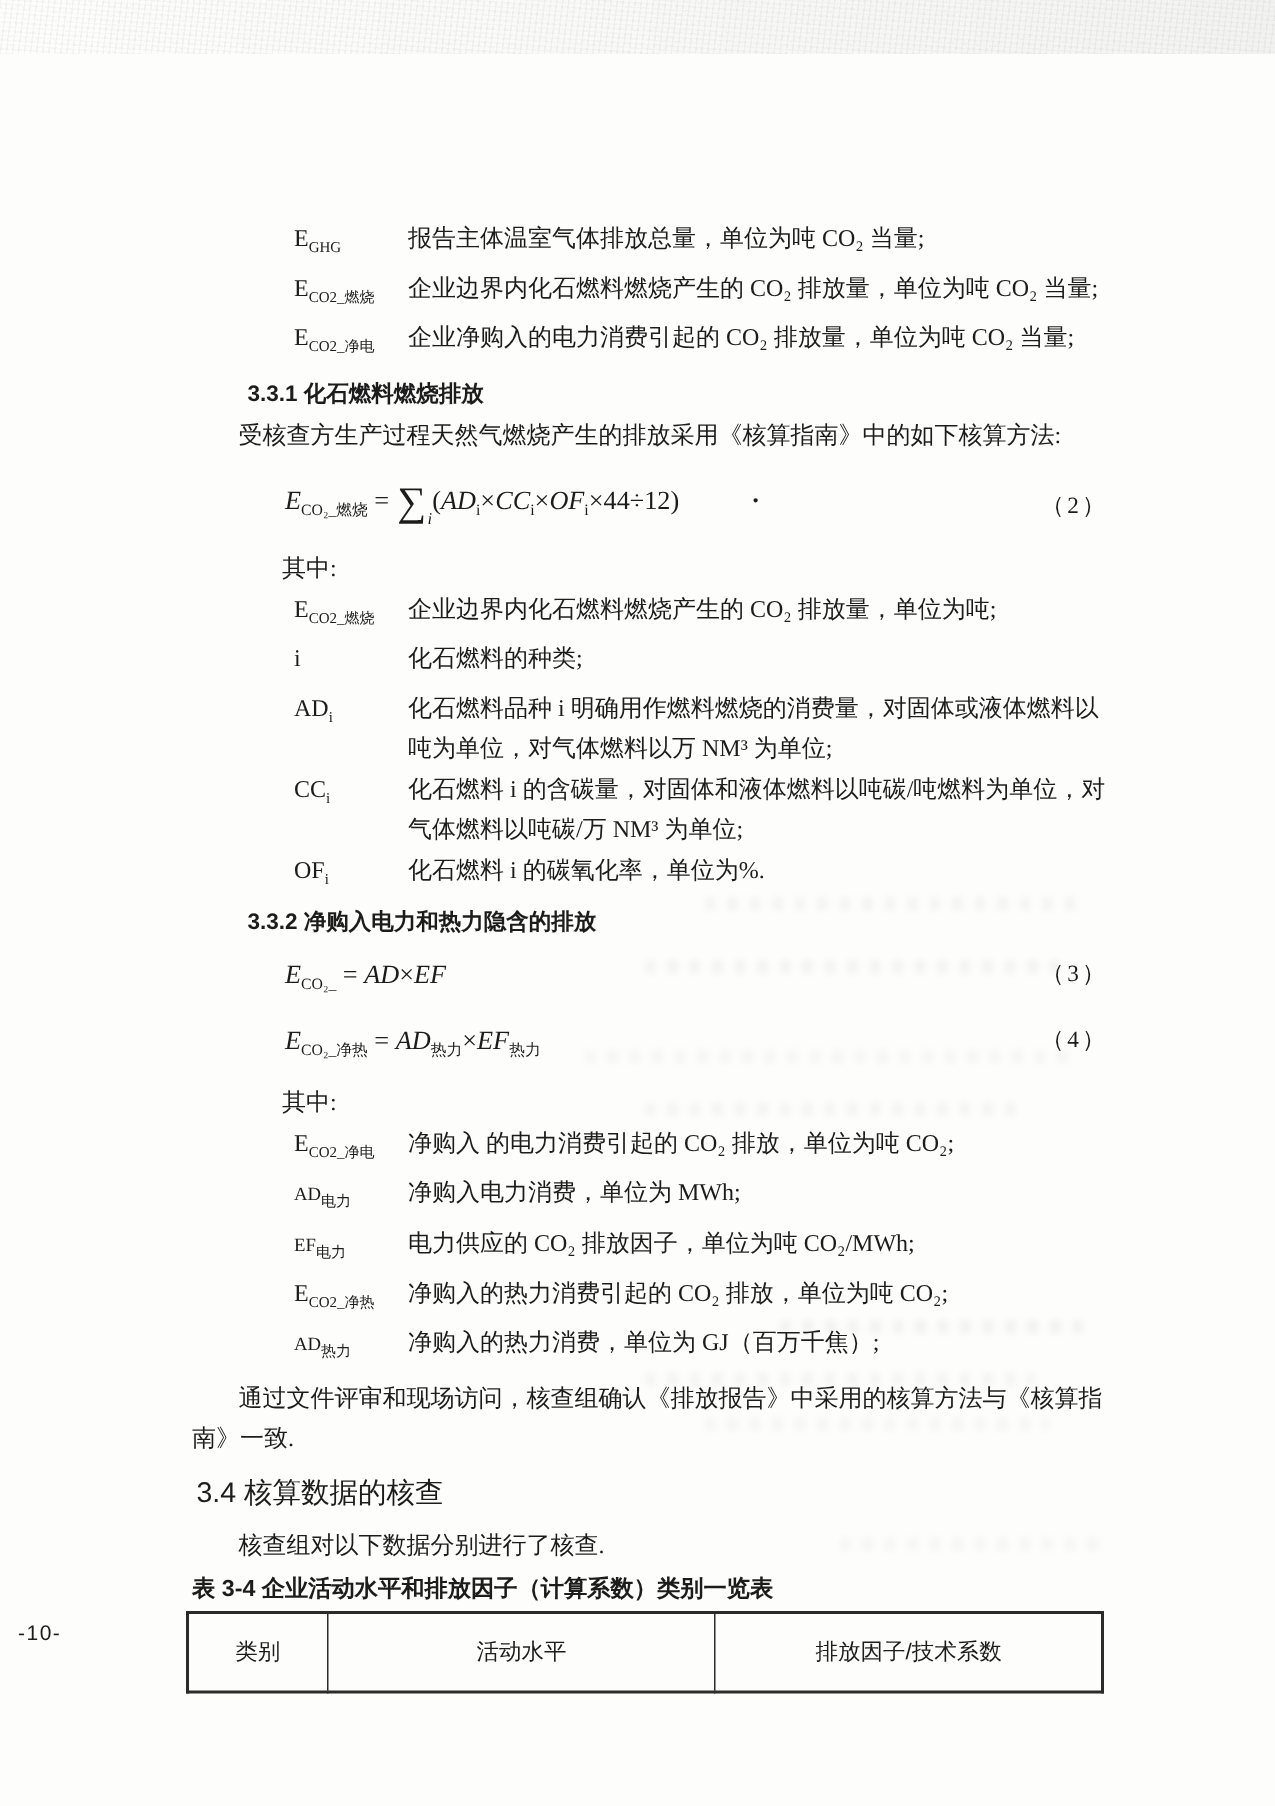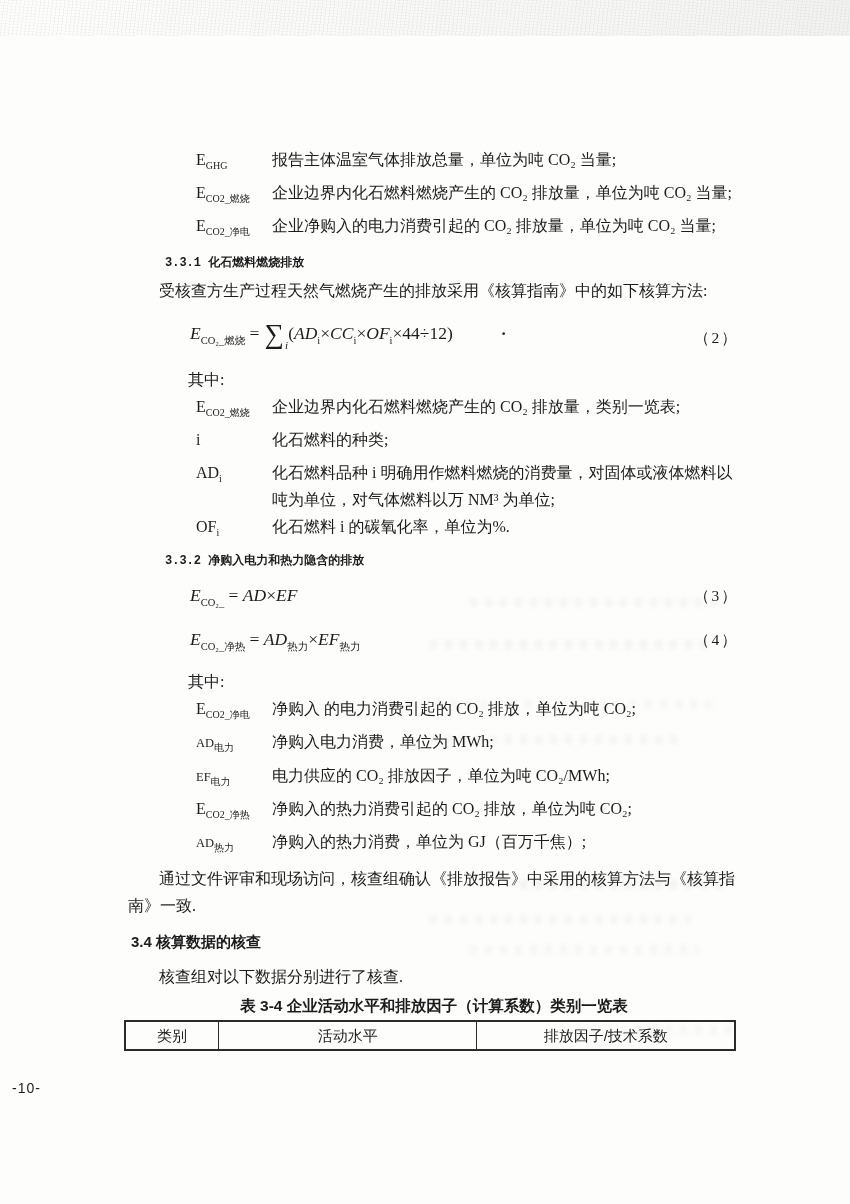--- a/index.html
+++ b/index.html
@@ -16,44 +16,44 @@
   .content{position:absolute;left:128px;top:146px;width:612px;font-size:16px;line-height:27px;}
   
   .term-row{display:flex;align-items:flex-start;}
   .term{flex:none;width:76px;margin-left:68px;white-space:nowrap;}
   .term .tb{font-size:16px;}
   .term sub{font-size:10px;font-style:normal;}
   .term-row .def{flex:1;}
   .term-row.sm .tb{font-size:12.5px;}
   .term-row.sm sub{font-size:10px;}
   
-  .h3s{font-family:Liberation Mono, monospace;font-weight:bold;
-       font-size:12px;line-height:26px;margin:4px 0 0 37px;}
-  .h2s{font-family:"Liberation Sans","DejaVu Sans",sans-serif;font-weight:bold;
-       font-size:15px;line-height:28px;margin:9px 0 0 3px;}
+  .h3s{font-family:Liberation Sans, sans-serif;font-weight:bold;
+       font-size:15px;line-height:26px;margin:4px 0 0 37px;}
+  .h2s{font-family:"Liberation Sans","DejaVu Sans",sans-serif;font-weight:normal;
+       font-size:19px;line-height:28px;margin:9px 0 0 3px;}
   .para{text-indent:31px;margin:1px 0 0 0;}
   
   .formula-row{position:relative;margin:16px 0 0 62px;height:40px;font-size:17.5px;}
   .formula-row.small{height:32px;margin-top:8px;}
   .fvar{font-style:italic;font-family:"Liberation Serif","DejaVu Serif",serif;}
   .fsub{font-size:10.5px;font-style:normal;letter-spacing:0;text-align:right;}
   .sigma{font-size:27px;font-style:normal;vertical-align:-4px;padding:0 1px;}
   .sigsub{font-size:11px;font-style:italic;vertical-align:-10px;}
   .upr{font-style:normal;}
   .fnum{position:absolute;left:504px;top:4px;font-size:15.5px;letter-spacing:2px;font-style:normal;}
   .formula-row.small .fnum{top:0;}
   .stray-dot{margin-left:48px;font-weight:bold;}
   .qz{margin:6px 0 0 60px;}
   
   .tbl-title{font-family:"Liberation Sans","DejaVu Sans",sans-serif;font-weight:bold;
-             text-align:center;font-size:15.5px;line-height:23px;margin-top:4px;}
+             text-align:left;font-size:15.5px;line-height:23px;margin-top:4px;}
   table.t34{border-collapse:collapse;width:612px;margin:3px 0 0 -4px;
             font-family:"Liberation Sans","DejaVu Sans",sans-serif;}
   table.t34 th{border:1px solid #2b2b2b;font-weight:normal;font-size:15px;height:27px;
-               text-align:center;padding:0 4px;}
+               text-align:center;padding:12px 4px;}
   table.t34{border:2px solid #2b2b2b;}
   .page-num{position:absolute;top:1080px;left:0;width:850px;text-align:left;
             font-size:14px;letter-spacing:1px;font-family:"Liberation Sans","DejaVu Sans",sans-serif;padding-left:12px;}
 </style>
 </head>
 <body>
 
 <div class="page">
   <div class="top-noise"></div>
 
@@ -86,29 +86,33 @@
 
     <div class="formula-row">
       <span class="fvar">E</span><sub class="fsub">CO₂_燃烧</sub><span class="upr"> = </span><span class="sigma">∑</span><sub class="sigsub">i</sub><span class="upr">(</span><span class="fvar">AD</span><sub class="fsub">i</sub><span class="upr">×</span><span class="fvar">CC</span><sub class="fsub">i</sub><span class="upr">×</span><span class="fvar">OF</span><sub class="fsub">i</sub><span class="upr">×44÷12)</span><span class="stray-dot">·</span>
       <span class="fnum">（2）</span>
     </div>
 
     <div class="qz">其中:</div>
 
     <div class="term-row">
       <span class="term"><span class="tb">E</span><sub>CO2_燃烧</sub></span>
-      <span class="def">企业边界内化石燃料燃烧产生的 CO₂ 排放量，类别一览表;</span>
+      <span class="def">企业边界内化石燃料燃烧产生的 CO₂ 排放量，单位为吨;</span>
     </div>
     <div class="term-row">
       <span class="term"><span class="tb">i</span><sub></sub></span>
       <span class="def">化石燃料的种类;</span>
     </div>
     <div class="term-row">
       <span class="term"><span class="tb">AD</span><sub>i</sub></span>
       <span class="def">化石燃料品种 i 明确用作燃料燃烧的消费量，对固体或液体燃料以吨为单位，对气体燃料以万 NM³ 为单位;</span>
+    </div>
+    <div class="term-row">
+      <span class="term"><span class="tb">CC</span><sub>i</sub></span>
+      <span class="def">化石燃料 i 的含碳量，对固体和液体燃料以吨碳/吨燃料为单位，对气体燃料以吨碳/万 NM³ 为单位;</span>
     </div>
     <div class="term-row">
       <span class="term"><span class="tb">OF</span><sub>i</sub></span>
       <span class="def">化石燃料 i 的碳氧化率，单位为%.</span>
     </div>
 
     <div class="h3s" style="margin-top:2px;">3.3.2 净购入电力和热力隐含的排放</div>
 
     <div class="formula-row small">
       <span class="fvar">E</span><sub class="fsub">CO₂_</sub><span class="upr"> = </span><span class="fvar">AD</span><span class="upr">×</span><span class="fvar">EF</span>

